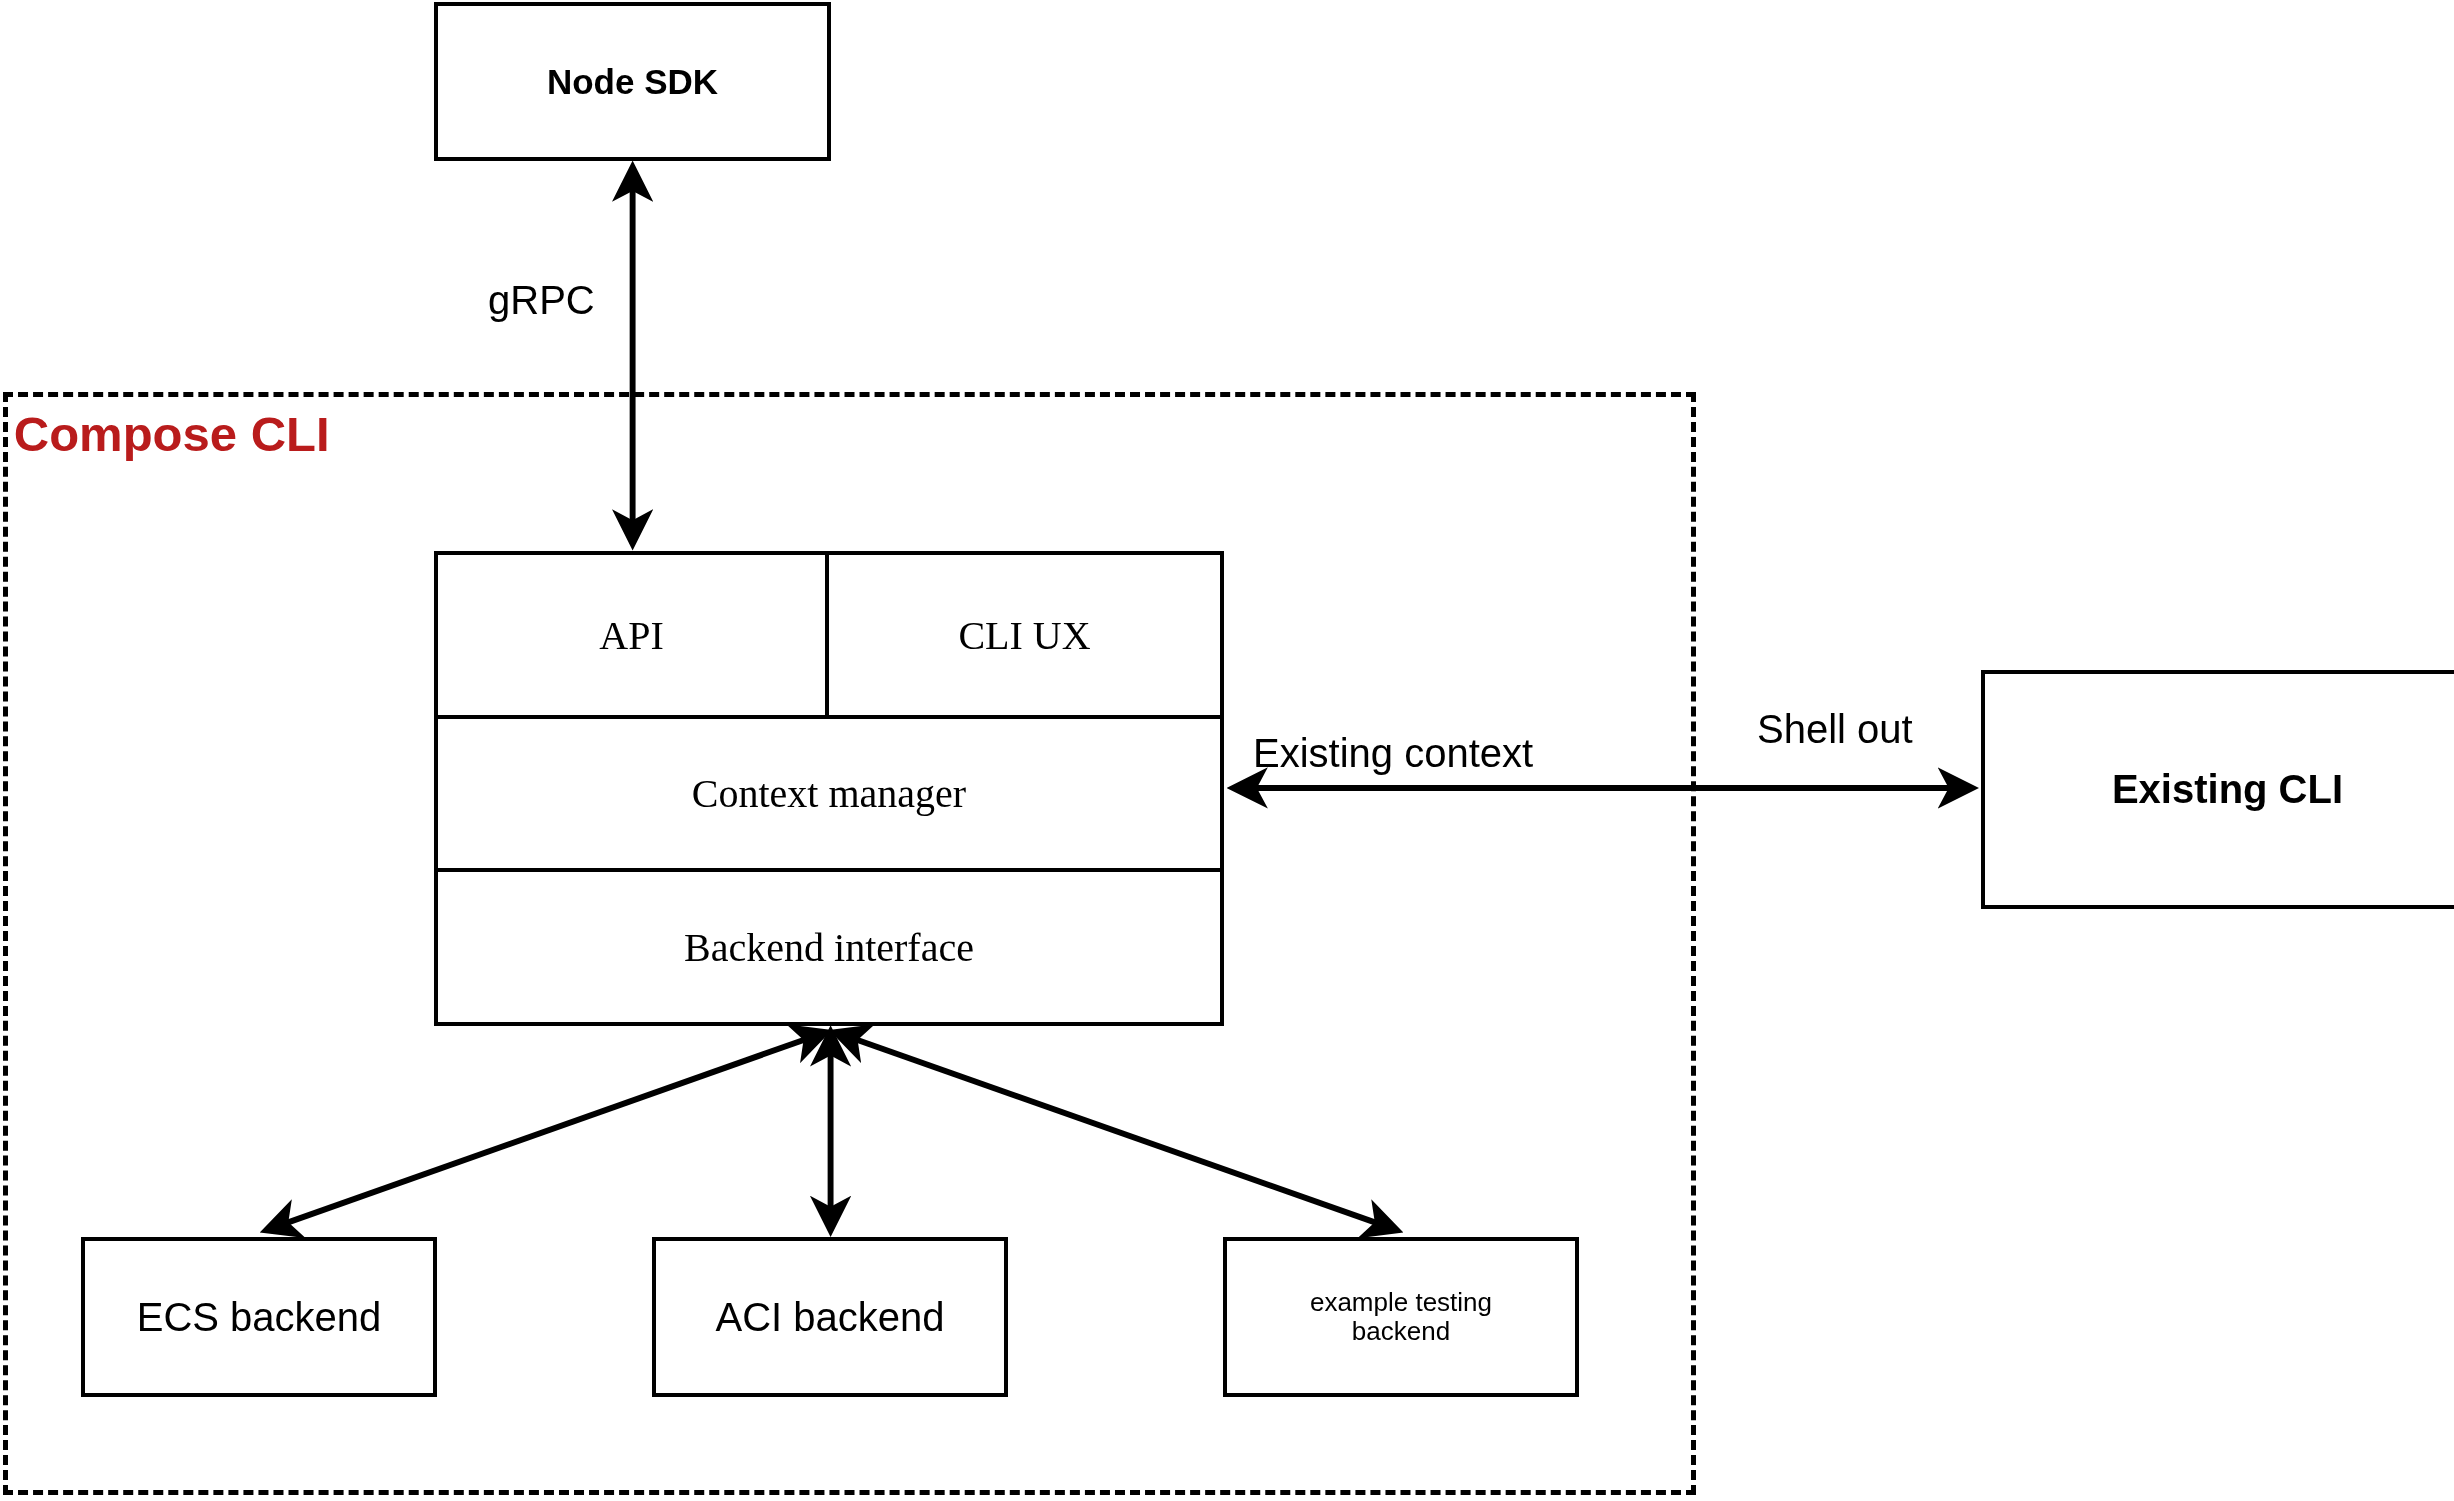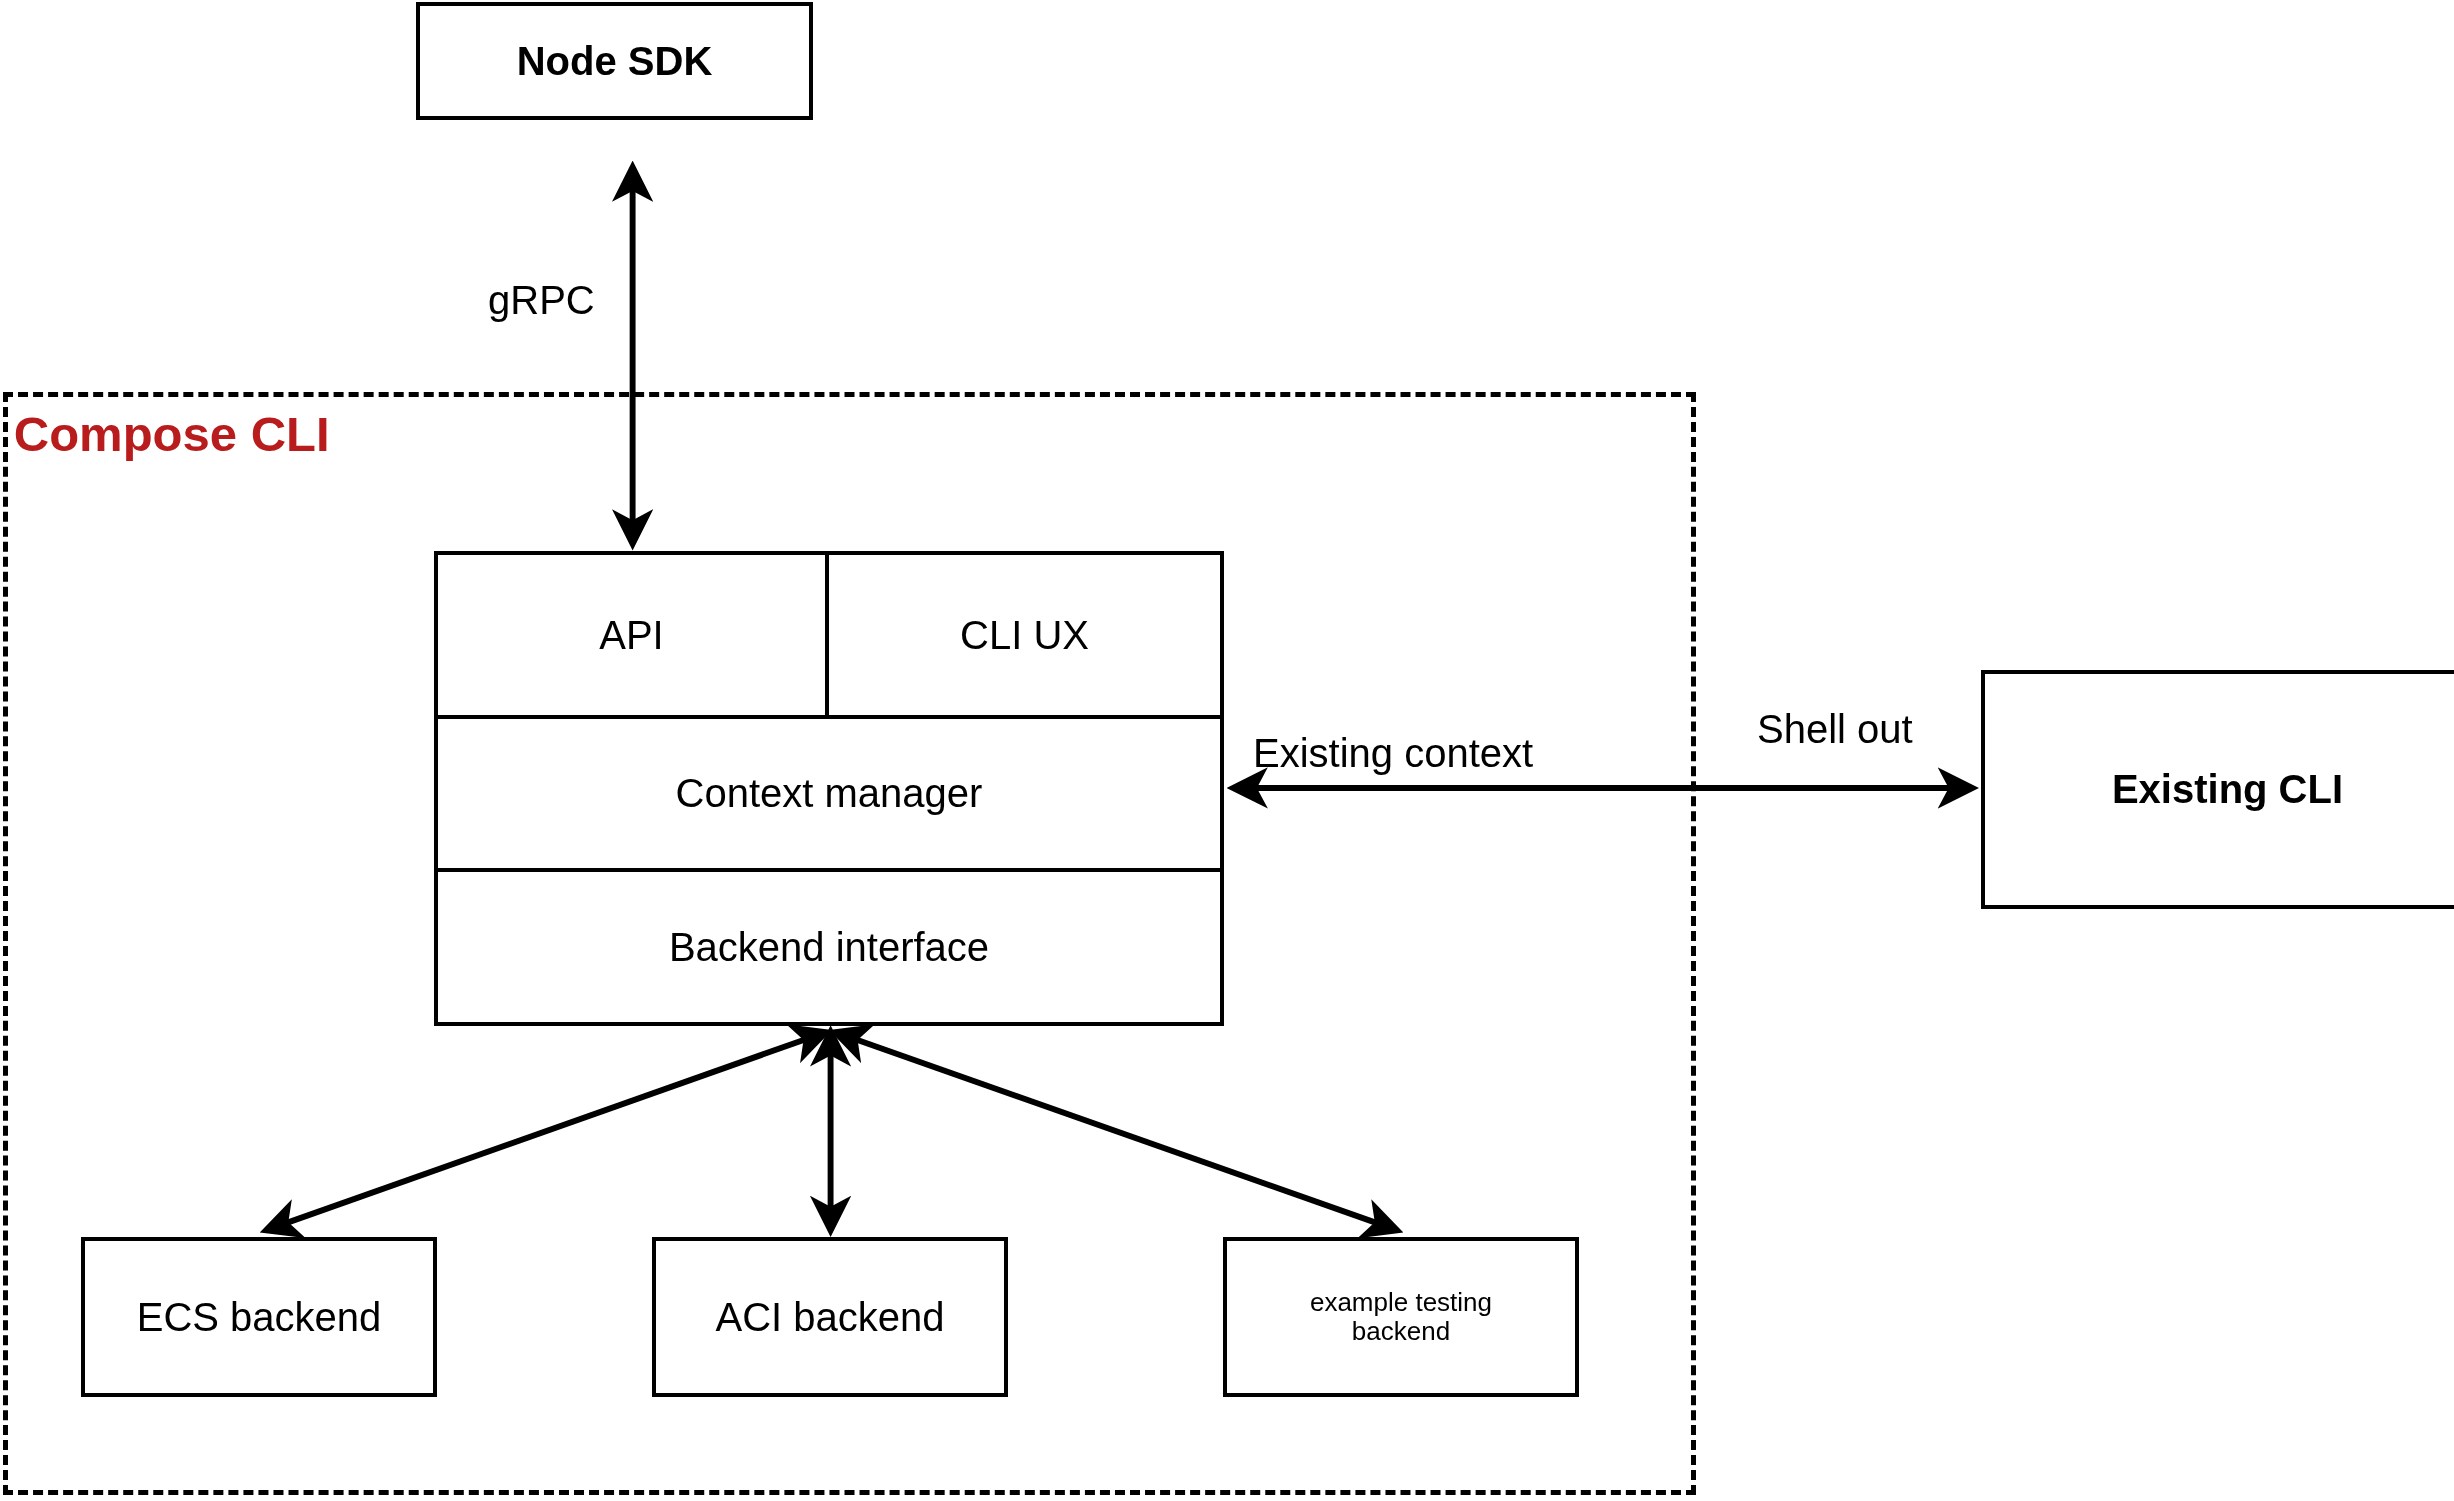--- a/index.html
+++ b/index.html
@@ -35,22 +35,22 @@
     line-height: 1.12;
   }
   .node-label {
     display: block;
     padding: 0 9.9px;
   }
   .bold { font-weight: bold; }
 
   
   #node-sdk {
-    left: 416px; top: 2px; width: 397px; height: 118px;
-    font-size: 40px;
+    left: 434px; top: 2px; width: 397px; height: 159px;
+    font-size: 35px;
   }
 
   
   #compose-cli {
     position: absolute;
     left: 3px; top: 392px;
     width: 1693px; height: 1103px;
     box-sizing: border-box;
     border: 5.9px dashed #000000;
     background: transparent;
@@ -67,20 +67,21 @@
   
   #core {
     position: absolute;
     left: 434px; top: 551px;
     width: 790px; height: 475px;
     box-sizing: border-box;
     border: 4.9px solid #000000;
     background: #ffffff;
     display: flex;
     flex-direction: column;
+    font-family: Liberation Serif, serif;
   }
   #core-top-row {
     display: flex;
     height: 160px;
     flex: 0 0 160px;
   }
   .core-cell {
     display: flex;
     align-items: center;
     justify-content: center;

